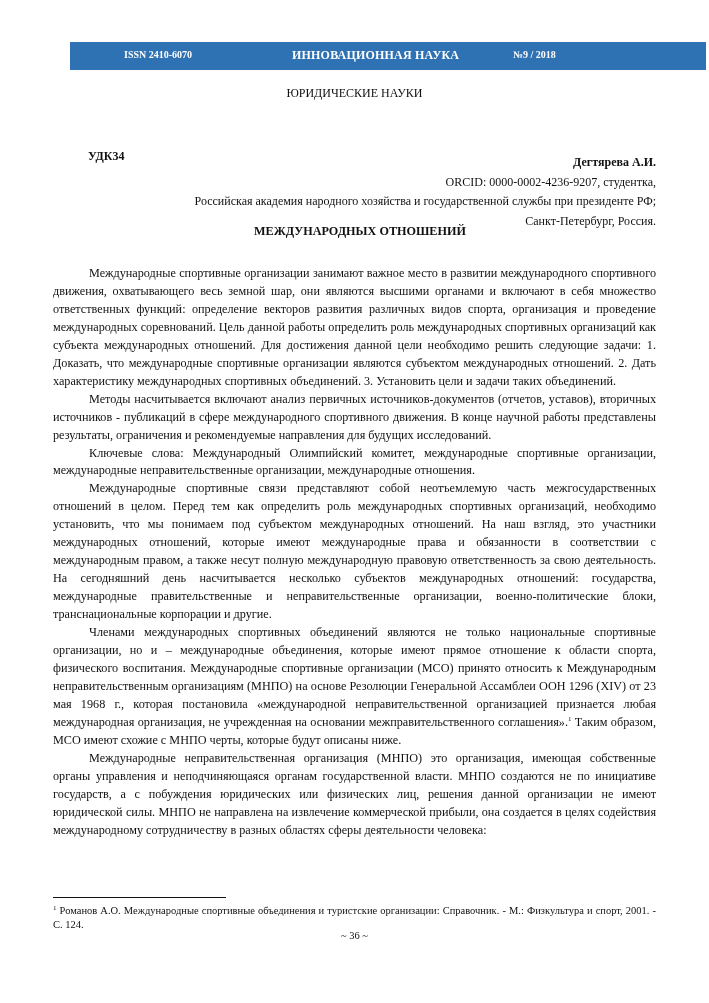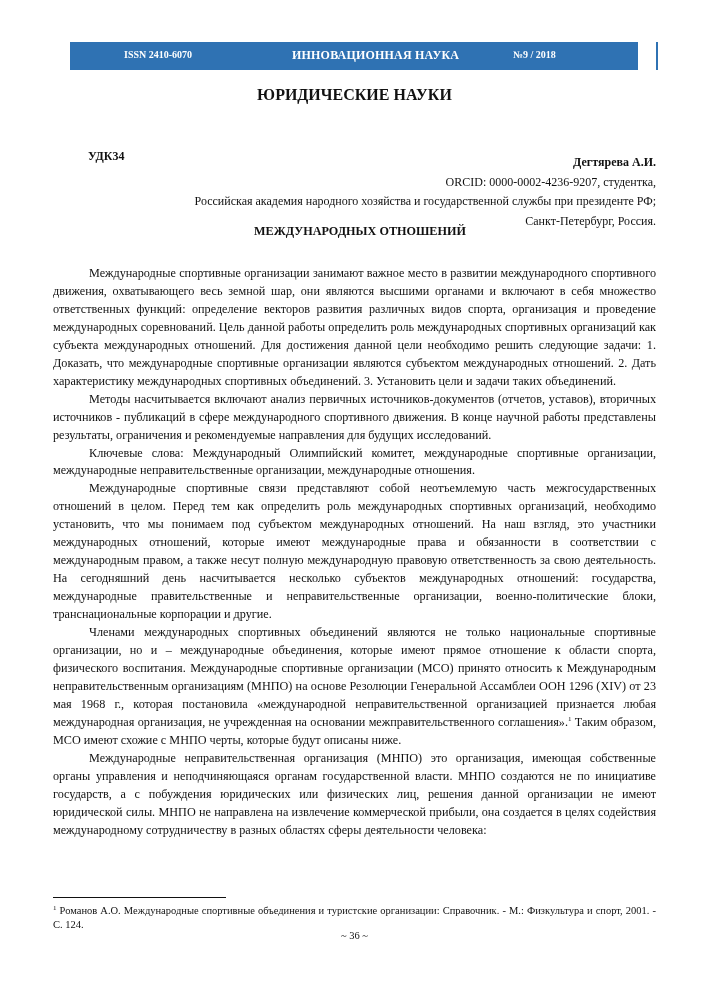--- a/index.html
+++ b/index.html
@@ -1,26 +1,26 @@
 <!DOCTYPE html>
 <html><head>
 <meta charset="utf-8">
 <style>
   html, body { margin:0; padding:0; background:#ffffff; }
   body { width:709px; height:1003px; position:relative; overflow:hidden;
          font-family:"Liberation Serif", serif; color:#111; }
-  .header-bar { position:absolute; left:70px; top:42px; width:568px; height:28px;
+  .header-bar { position:absolute; left:70px; top:42px; width:636px; height:28px;
                 background:#2f72b3; color:#fff; font-weight:bold; font-size:11px; }
   .header-bar span { position:absolute; top:7px; }
   .hb-issn { left:54px; font-size:10px; }
   .hb-title { left:222px; font-size:12px; top:6px !important; letter-spacing:0.2px; }
   .hb-num { left:443px; font-size:10px; }
   .header-sliver { position:absolute; left:656px; top:42px; width:2px; height:28px; background:#2f72b3; }
   .section { position:absolute; top:86px; left:0; width:709px; text-align:center;
-             font-weight:bold; font-size:16px; }
+             font-weight:normal; font-size:12px; }
   .udk { position:absolute; left:88px; top:125px; font-weight:bold; font-size:12px;margin-top:24px; }
   .author-block { position:absolute; right:53px; top:153px; text-align:right; font-size:12px; line-height:19.5px; }
   .author-name { font-weight:bold; }
   .article-title { position:absolute; left:60px; width:600px; top:222px; text-align:center;
                    font-weight:bold; font-size:12.2px; line-height:18px; }
   .body-text { position:absolute; left:53px; width:603px; top:265px; font-size:12.2px;
                line-height:17.95px; text-align:justify; }
   .body-text p { margin:0; text-indent:36px; }
   sup { font-size:7px; vertical-align:super; line-height:0; }
   .fn-rule { position:absolute; left:53px; top:897px; width:173px; height:1px; background:#111; }

